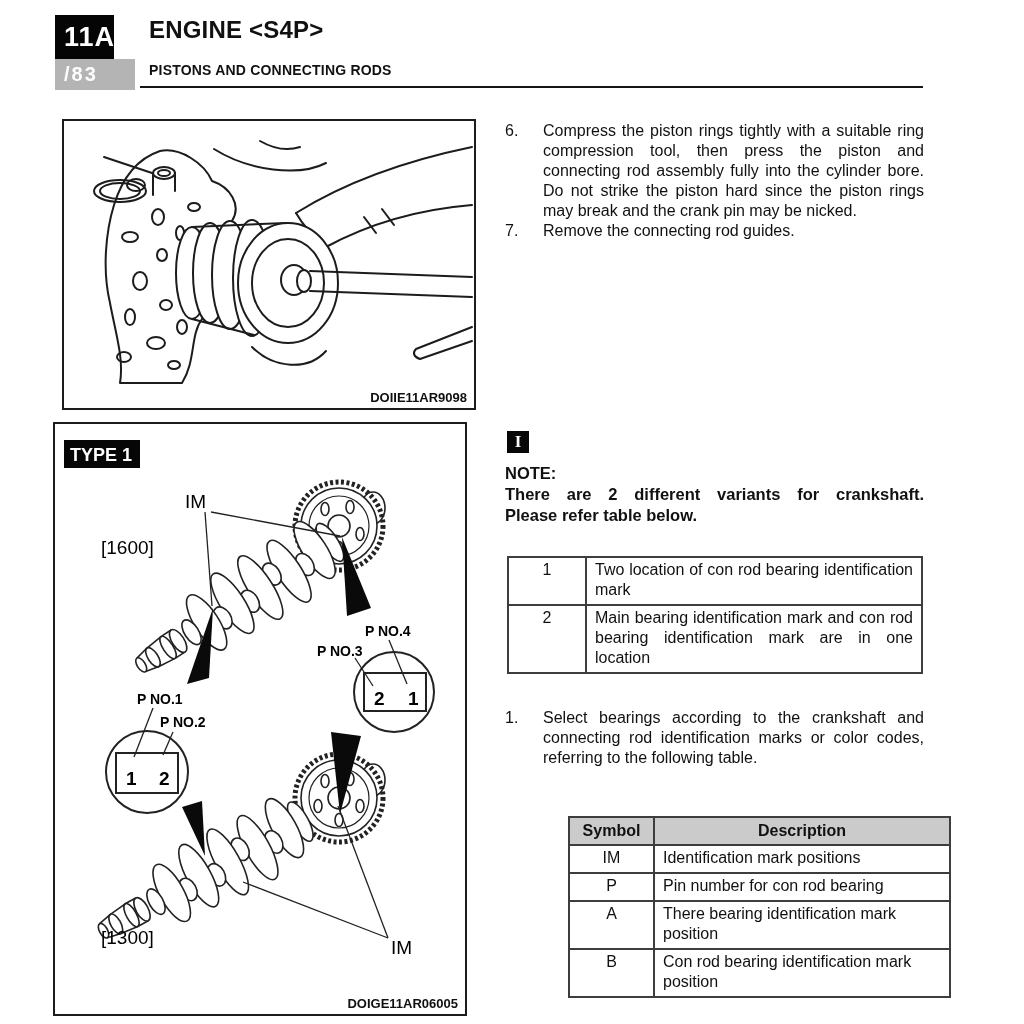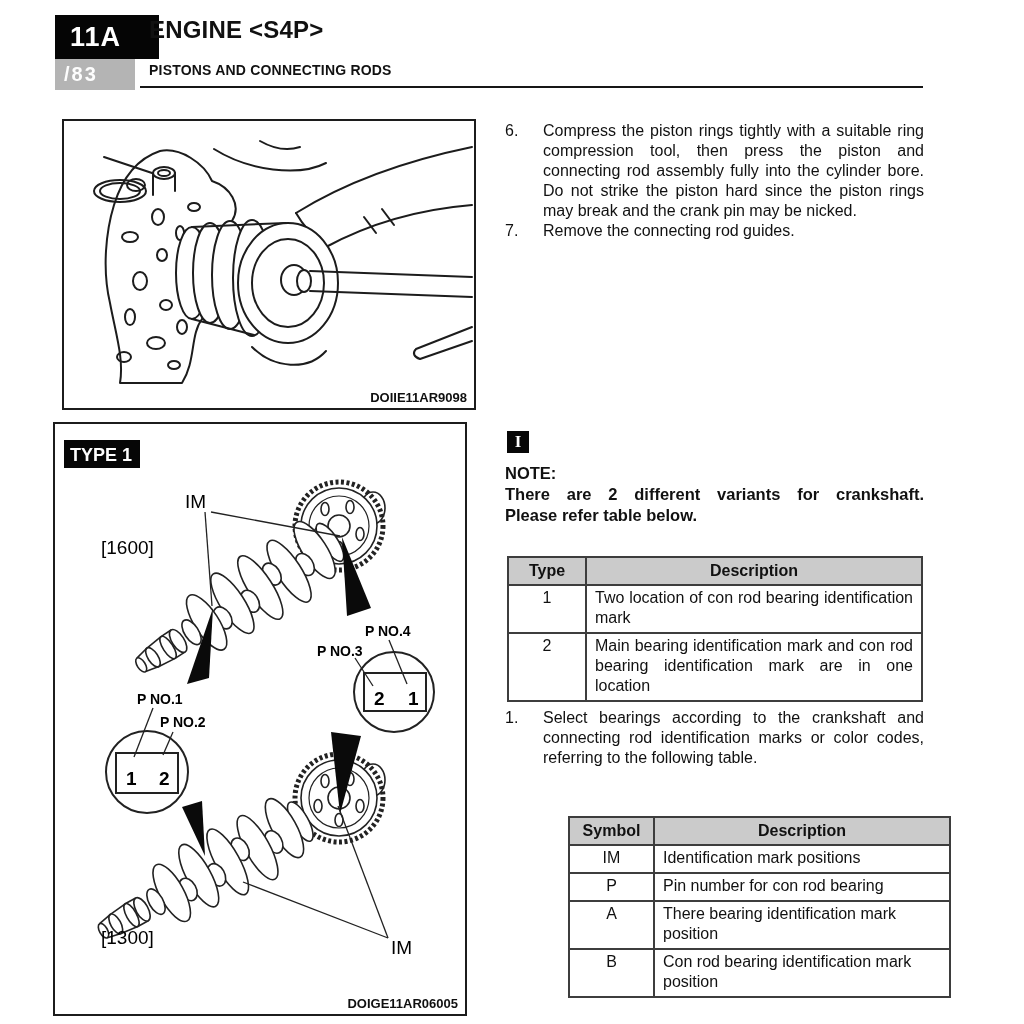--- a/index.html
+++ b/index.html
@@ -1,23 +1,23 @@
 <!DOCTYPE html>
 <html><head>
 <meta charset="utf-8">
 <style>
   * { margin:0; padding:0; box-sizing:border-box; }
   html,body { background:#ffffff; }
   body { font-family:"Liberation Sans", sans-serif; color:#111; }
   #page { position:relative; width:1024px; height:1024px; background:#fff; overflow:hidden; }
 
   
-  .hdr-black { position:absolute; left:55px; top:15px; width:104px; height:44px;
+  .hdr-black { position:absolute; left:55px; top:15px; width:59px; height:44px;
     background:#050505; color:#fff; font-weight:bold; font-size:27px;
-    display:flex; align-items:center; padding-left:15px; letter-spacing:1px; }
+    display:flex; align-items:center; padding-left:9px; letter-spacing:1px; }
   .hdr-gray  { position:absolute; left:55px; top:59px; width:80px; height:31px;
     background:#b4b4b4; color:#fdfdfd; font-weight:bold; font-size:20px;
     display:flex; align-items:center; padding-left:9px; letter-spacing:2px; }
   .hdr-title { position:absolute; left:149px; top:16px; font-weight:bold; font-size:24px; letter-spacing:0.2px; }
   .hdr-sub   { position:absolute; left:149px; top:62px; font-weight:bold; font-size:14px; letter-spacing:0.2px; }
   .hdr-rule  { position:absolute; left:140px; top:86px; width:783px; height:2px; background:#161616; }
 
   
   .fig { position:absolute; background:#fff; border:2px solid #1c1c1c; }
   #fig1 { left:53px; top:119px; width:414px; height:291px;margin-left:9px; }
@@ -264,24 +264,20 @@
     <div class="j">There are 2 different variants for crankshaft.</div>
     <div class="l">Please refer table below.</div>
   </div>
 
   <table id="table1">
     <colgroup>
         <col style="width:78px">
         <col>
       </colgroup>
     <tbody>
-        <tr>
-      <th>Type</th>
-      <th>Description</th>
-    </tr>
     <tr>
       <td class="c">1</td>
       <td class="j">Two location of con rod bearing identification mark</td>
     </tr>
     <tr>
       <td class="c">2</td>
       <td class="j">Main bearing identification mark and con rod bearing identification mark are in one location</td>
     </tr>
   </tbody>
     </table>

